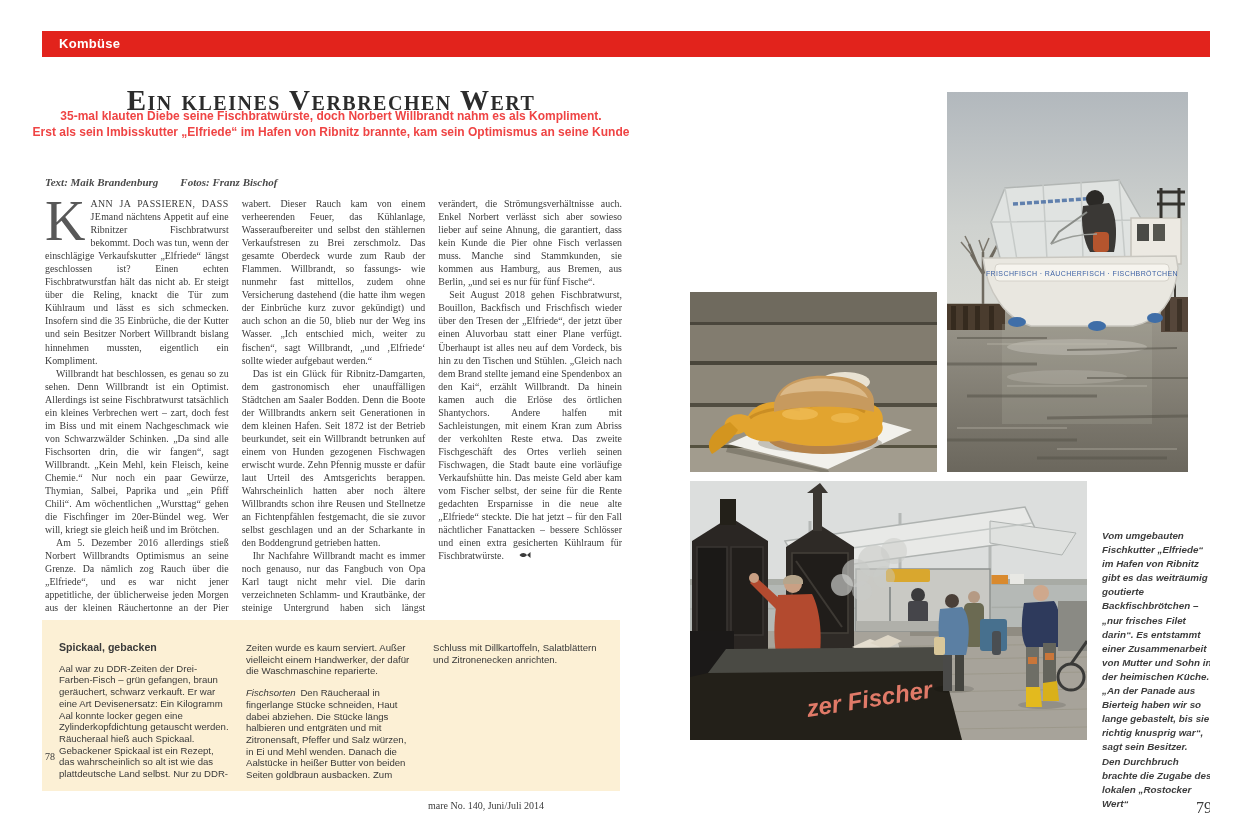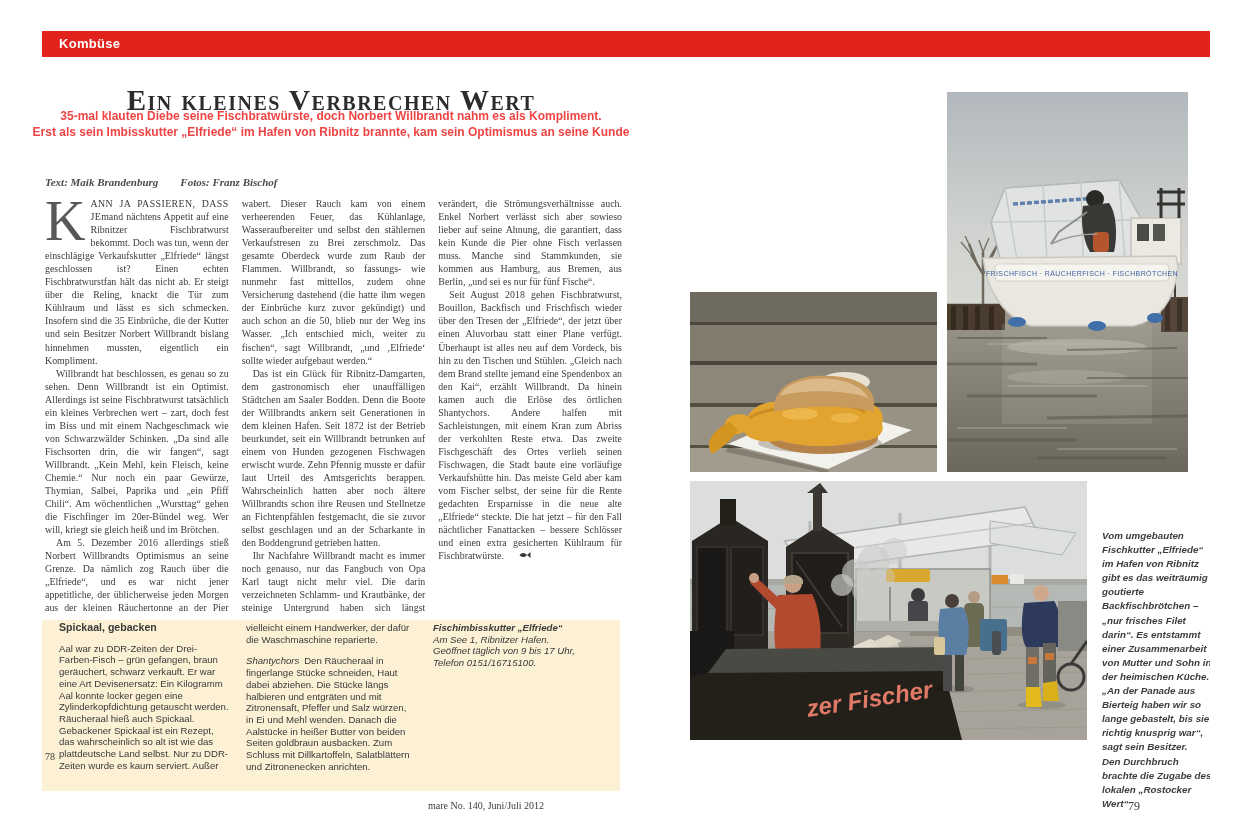--- a/index.html
+++ b/index.html
@@ -21,31 +21,31 @@
   .article{position:absolute;left:45px;top:197px;width:577px;height:419px;
            column-count:3;column-gap:13px;column-fill:auto;overflow:hidden;
            font-size:9.9px;line-height:13.05px;text-align:justify;color:#3b3b3b;}
   .article p{margin:0;}
   .article p.indent{text-indent:11px;}
   .dropcap{float:left;font-size:56px;line-height:44px;padding:2px 5px 0 0;color:#585858;font-weight:400;}
   .lead-caps{text-transform:uppercase;letter-spacing:.4px;}
   .end-mark{display:inline-block;margin-left:4px;vertical-align:baseline;}
   
   .recipe-box{position:absolute;left:42px;top:620px;width:578px;height:171px;background:#fcf0d5;box-sizing:border-box;
-              padding:2px 17px 9px 17px;font-family:"Liberation Sans",sans-serif;font-size:9.6px;line-height:11.7px;color:#3a3a3a;}
+              padding:22px 17px 9px 17px;font-family:"Liberation Sans",sans-serif;font-size:9.6px;line-height:11.7px;color:#3a3a3a;}
   .recipe-cols{column-count:3;column-gap:17px;column-fill:auto;height:100%;overflow:hidden;}
   .recipe-title{font-weight:bold;font-size:10.6px;margin:0 0 9px 0;}
   .recipe-cols p{margin:0 0 10px 0;}
   .recipe-label{font-style:italic;}
   .recipe-addr{font-style:italic;}
   .recipe-addr .addr-title{font-weight:bold;}
   
   .pageno-left{position:absolute;left:45px;top:751px;font-size:10px;color:#3b3b3b;}
   .issue-line{position:absolute;left:428px;top:800px;font-size:10px;color:#3b3b3b;}
-  .pageno-right{position:absolute;left:1128px;top:799px;font-size:12px;color:#3b3b3b;}
+  .pageno-right{position:absolute;left:1196px;top:799px;font-size:16px;color:#3b3b3b;}
   
   .photo{position:absolute;overflow:hidden;}
   .photo svg{display:block;}
   .photo-sandwich{left:690px;top:292px;width:247px;height:180px;}
   .photo-boat{left:947px;top:92px;width:241px;height:380px;}
   .photo-quay{left:690px;top:481px;width:397px;height:259px;}
   
   .caption{position:absolute;left:1102px;top:529px;width:112px;
            font-family:"Liberation Sans",sans-serif;font-weight:bold;font-size:9.8px;line-height:14.1px;color:#3d3d3d;}
   .caption p{margin:0;font-style:italic;}
@@ -76,27 +76,26 @@
       <p class="indent">Ihr Nachfahre Willbrandt macht es immer noch genauso, nur das Fangbuch von Opa Karl taugt nicht mehr viel. Die darin verzeichneten Schlamm- und Krautbänke, der steinige Untergrund haben sich längst verändert, die Strömungsverhältnisse auch. Enkel Norbert verlässt sich aber sowieso lieber auf seine Ahnung, die garantiert, dass kein Kunde die Pier ohne Fisch verlassen muss. Manche sind Stammkunden, sie kommen aus Hamburg, aus Bremen, aus Berlin, „und sei es nur für fünf Fische“.</p>
       <p class="indent">Seit August 2018 gehen Fischbratwurst, Bouillon, Backfisch und Frischfisch wieder über den Tresen der „Elfriede“, der jetzt über einen Aluvorbau statt einer Plane verfügt. Überhaupt ist alles neu auf dem Vordeck, bis hin zu den Tischen und Stühlen. „Gleich nach dem Brand stellte jemand eine Spendenbox an den Kai“, erzählt Willbrandt. Da hinein kamen auch die Erlöse des örtlichen Shantychors. Andere halfen mit Sachleistungen, mit einem Kran zum Abriss der verkohlten Reste etwa. Das zweite Fischgeschäft des Ortes verlieh seinen Fischwagen, die Stadt baute eine vorläufige Verkaufshütte hin. Das meiste Geld aber kam vom Fischer selbst, der seine für die Rente gedachten Ersparnisse in die neue alte „Elfriede“ steckte. Die hat jetzt – für den Fall nächtlicher Fanattacken – bessere Schlösser und einen extra gesicherten Kühlraum für Fischbratwürste.<span class="end-mark"><svg width="12" height="8" viewBox="0 0 12 8">
             <path d="M0.5 4 C2.5 1.2,6 1.2,8 4 C6 6.8,2.5 6.8,0.5 4 Z M8 4 L11.5 1 L11.5 7 Z" fill="#3b3b3b"></path>
           </svg></span></p>
     </div>
 
   <div class="recipe-box">
     <div class="recipe-cols" id="recipe-cols">
         <div class="recipe-title">Spickaal, gebacken</div>
         <p>Aal war zu DDR-Zeiten der Drei-Farben-Fisch – grün gefangen, braun geräuchert, schwarz verkauft. Er war eine Art Devisenersatz: Ein Kilogramm Aal konnte locker gegen eine Zylinderkopfdichtung getauscht werden. Räucheraal hieß auch Spickaal. Gebackener Spickaal ist ein Rezept, das wahrscheinlich so alt ist wie das plattdeutsche Land selbst. Nur zu DDR-Zeiten wurde es kaum serviert. Außer vielleicht einem Handwerker, der dafür die Waschmaschine reparierte.</p>
-        <p><span class="recipe-label">Shantychors</span> Den Räucheraal in fingerlange Stücke schneiden, Haut dabei abziehen. Die Stücke längs halbieren und entgräten und mit Zitronensaft, Pfeffer und Salz würzen, in Ei und Mehl wenden. Danach die Aalstücke in heißer Butter von beiden Seiten goldbraun ausbacken. Zum Schluss mit Dillkartoffeln, Salatblättern und Zitronenecken anrichten.</p>
-        <p class="recipe-addr"><span class="addr-title">Fischimbisskutter „Elfriede“</span><br>Am See 1, Ribnitzer Hafen.<br>Geöffnet täglich von 9 bis 17 Uhr,<br>Telefon 0151/16715100.</p>
+        <p><span class="recipe-label">Fischsorten</span> Den Räucheraal in fingerlange Stücke schneiden, Haut dabei abziehen. Die Stücke längs halbieren und entgräten und mit Zitronensaft, Pfeffer und Salz würzen, in Ei und Mehl wenden. Danach die Aalstücke in heißer Butter von beiden Seiten goldbraun ausbacken. Zum Schluss mit Dillkartoffeln, Salatblättern und Zitronenecken anrichten.</p>
       </div>
   </div>
 
   <div class="pageno-left">78</div>
-  <div class="issue-line">mare No. 140, Juni/Juli 2012</div>
+  <div class="issue-line">mare No. 140, Juni/Juli 2014</div>
 
   <div class="photo photo-sandwich">
     <svg width="247" height="180" viewBox="0 0 247 180">
       <rect x="0" y="0" width="247" height="30" fill="#6f6a5e"></rect>
       <rect x="0" y="30" width="247" height="3" fill="#4a463c"></rect>
       <rect x="0" y="33" width="247" height="36" fill="#827c6f"></rect>
       <rect x="0" y="69" width="247" height="4" fill="#49453a"></rect>
       <rect x="0" y="73" width="247" height="38" fill="#8d8779"></rect>
       <rect x="0" y="111" width="247" height="4" fill="#514d41"></rect>
       <rect x="0" y="115" width="247" height="38" fill="#989284"></rect>

